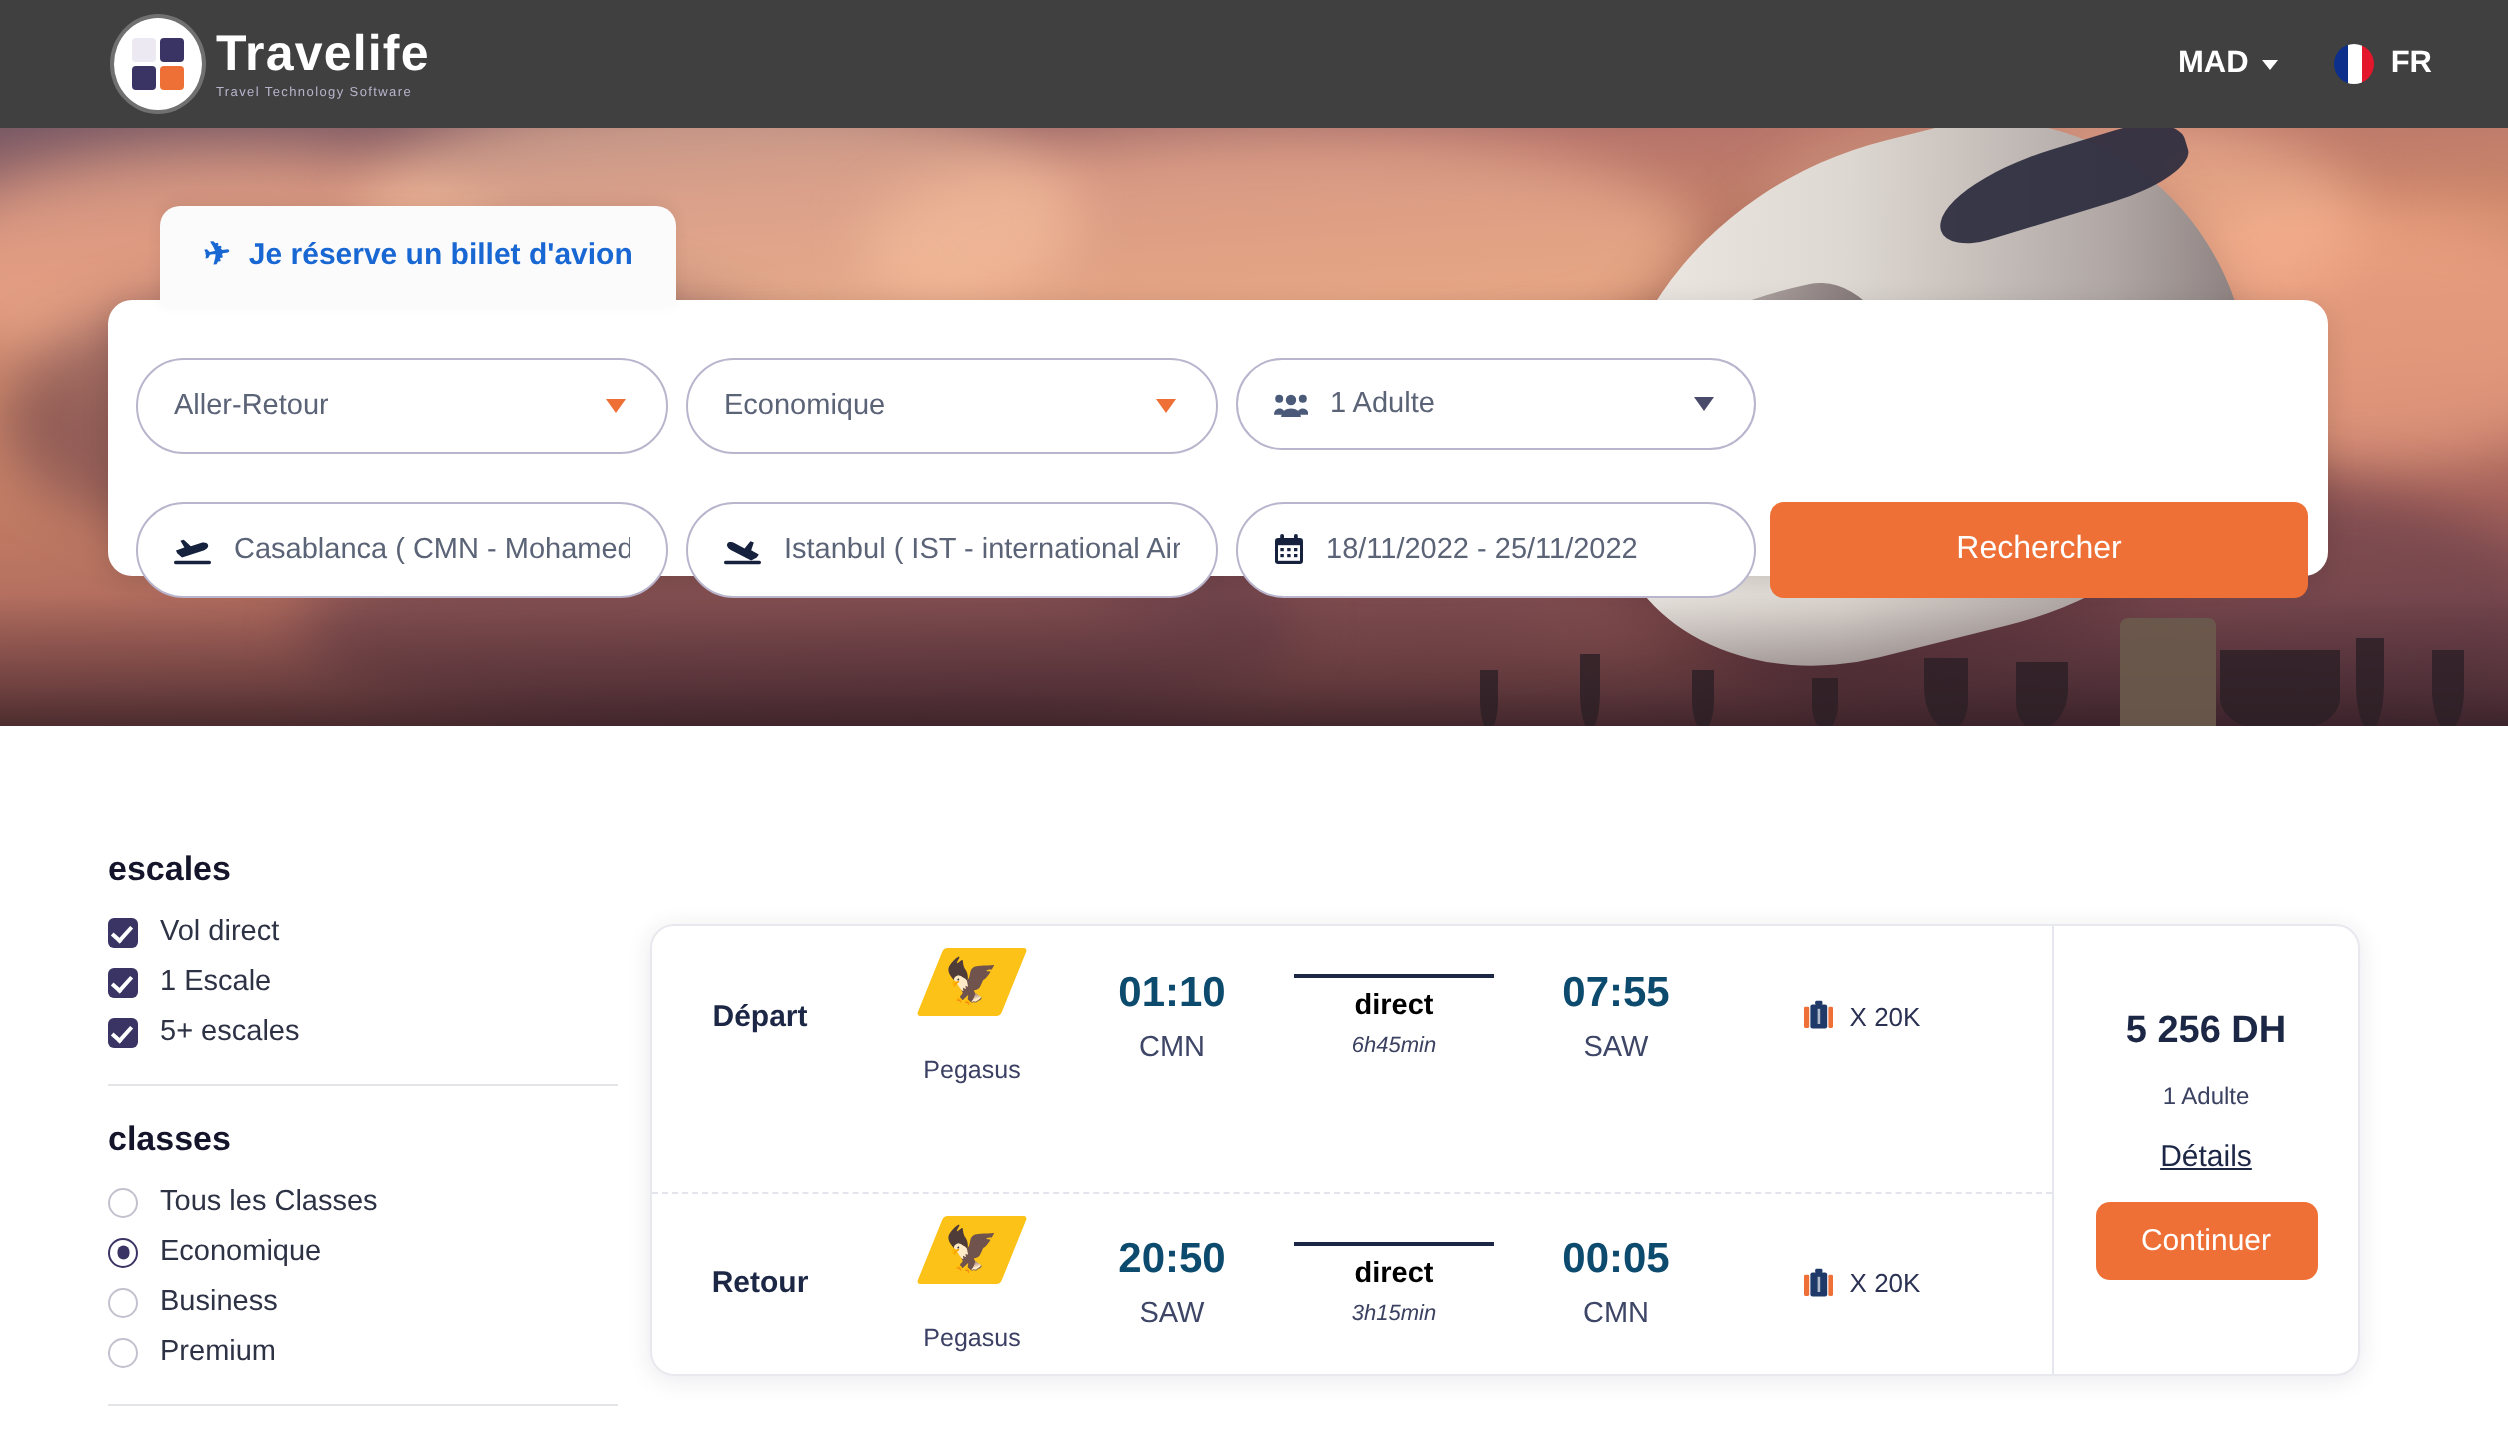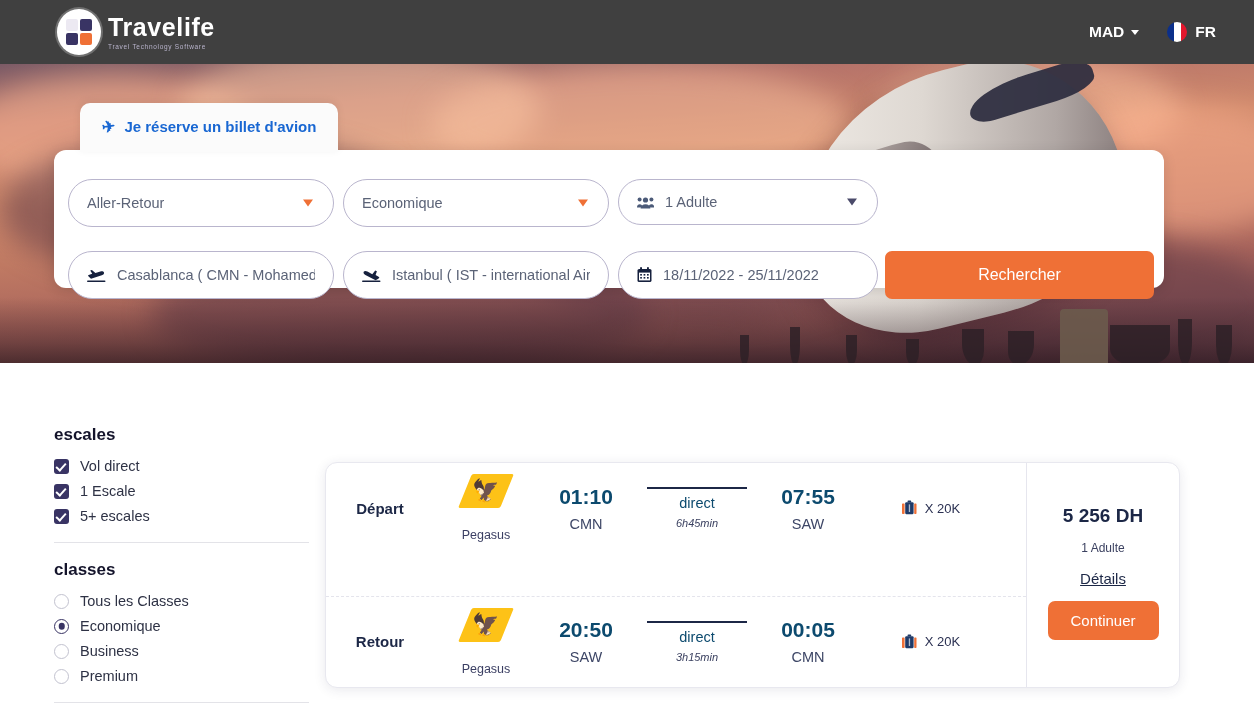--- a/index.html
+++ b/index.html
@@ -263,21 +263,21 @@
     font-size: 22px; color: #ffffff; line-height: 1;
   }
   .airline-name { font-size: 12.5px; color: #3b3f63; margin-top: 20px; }
 
   .timecol { width: 96px; text-align: center; }
   .t-time { font-size: 21px; font-weight: bold; color: #0c4a6e; }
   .t-code { font-size: 14.5px; color: #3d4666; margin-top: 7px; }
 
   .durcol { width: 126px; text-align: center; }
   .dur-line { width: 100px; height: 1.6px; background: #1c2746; margin: 0 auto 6px auto; }
-  .dur-type { font-size: 14.5px; color: #0c4a6e; }
+  .dur-type { font-size: 14.5px; color: #000000; font-weight: bold; }
   .dur-time { font-size: 11px; color: #3b4160; margin-top: 6px; font-style: italic; }
 
   .bagcol { width: 150px; display: flex; align-items: center; justify-content: center; }
   .bag-ico { margin-right: 7px; display: inline-flex; }
   .bag-txt { font-size: 13px; color: #2b3152; }
 
   .pricebox {
     width: 153px; border-left: 1px solid #e6e6ee;
     display: flex; flex-direction: column; align-items: center;
     justify-content: center; padding-bottom: 6px;

